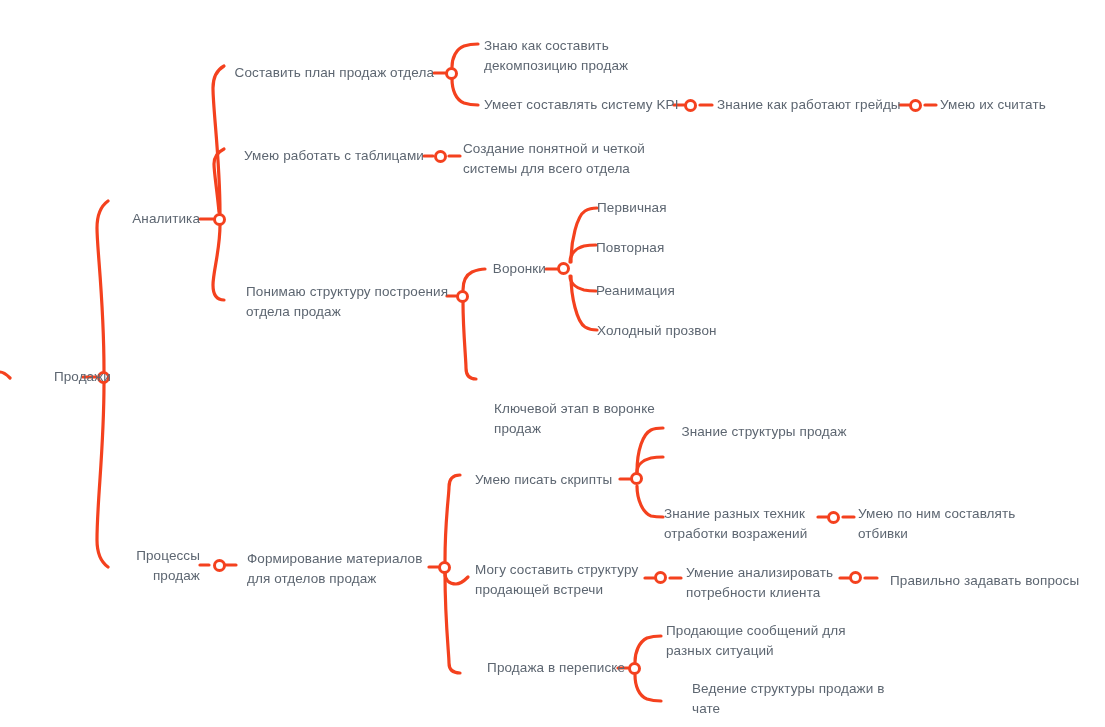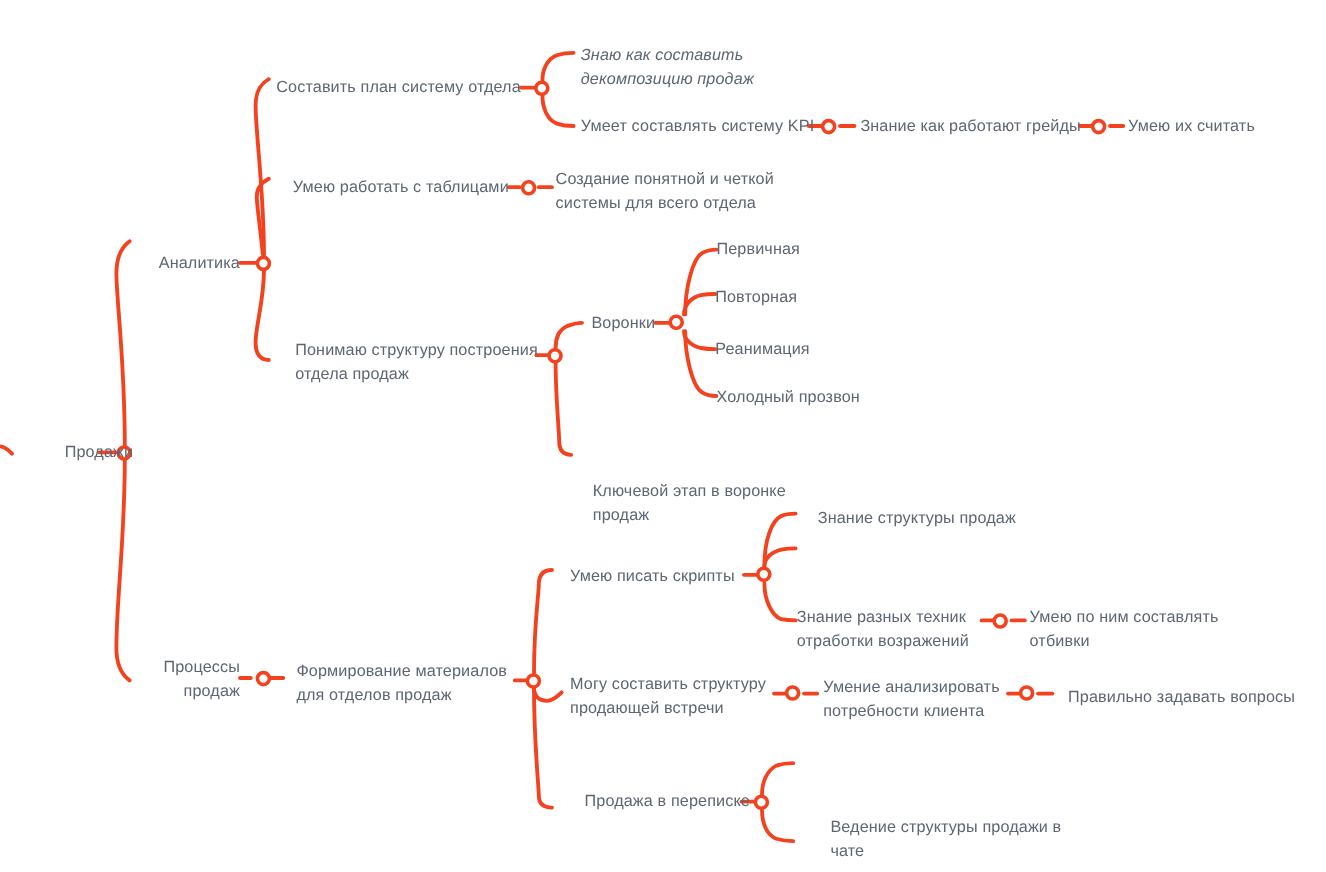--- a/index.html
+++ b/index.html
@@ -165,28 +165,28 @@
   <div class="mm-node" style="left:849px; top:571px;"></div>
   <div class="mm-node" style="left:628px; top:662px;"></div>
 
   <div class="mm-label anchor-right" style="left:0px;   top:367px; width:83px;padding-left:28px;">Продажи</div>
 
   <div class="mm-label anchor-right" style="left:60px;  top:209px; width:140px;">Аналитика</div>
 
   <div class="mm-label anchor-right" style="left:100px; top:546px; width:100px;">Процессы
 продаж</div>
 
-  <div class="mm-label anchor-right" style="left:224px; top:63px;  width:210px;">Составить план систему отдела</div>
+  <div class="mm-label anchor-right" style="left:224px; top:63px;  width:210px;">Составить план продаж отдела</div>
 
   <div class="mm-label anchor-right" style="left:224px; top:146px; width:200px;">Умею работать с таблицами</div>
 
   <div class="mm-label anchor-left" style="left:246px; top:282px; width:205px;">Понимаю структуру построения
 отдела продаж</div>
 
-  <div class="mm-label anchor-left" style="left:484px; top:36px;  width:220px;font-style:italic;">Знаю как составить
+  <div class="mm-label anchor-left" style="left:484px; top:36px;  width:220px;">Знаю как составить
 декомпозицию продаж</div>
 
   <div class="mm-label anchor-left" style="left:484px; top:95px;  width:200px;">Умеет составлять систему KPI</div>
 
   <div class="mm-label anchor-left" style="left:717px; top:95px;  width:195px;">Знание как работают грейды</div>
 
   <div class="mm-label anchor-left" style="left:940px; top:95px;  width:160px;">Умею их считать</div>
 
   <div class="mm-label anchor-left" style="left:463px; top:139px; width:215px;">Создание понятной и четкой
 системы для всего отдела</div>
@@ -221,17 +221,19 @@
 отработки возражений</div>
 
   <div class="mm-label anchor-left" style="left:858px; top:504px; width:180px;">Умею по ним составлять
 отбивки</div>
 
   <div class="mm-label anchor-left" style="left:686px; top:563px; width:165px;">Умение анализировать
 потребности клиента</div>
 
   <div class="mm-label anchor-left" style="left:890px; top:571px; width:200px;">Правильно задавать вопросы</div>
 
+  <div class="mm-label anchor-left" style="left:666px; top:621px; width:200px;">Продающие сообщений для
+разных ситуаций</div>
 
   <div class="mm-label anchor-left" style="left:666px; top:679px; width:210px;margin-left:26px;">Ведение структуры продажи в
 чате</div>
 
 </div>
 
 </body></html>

